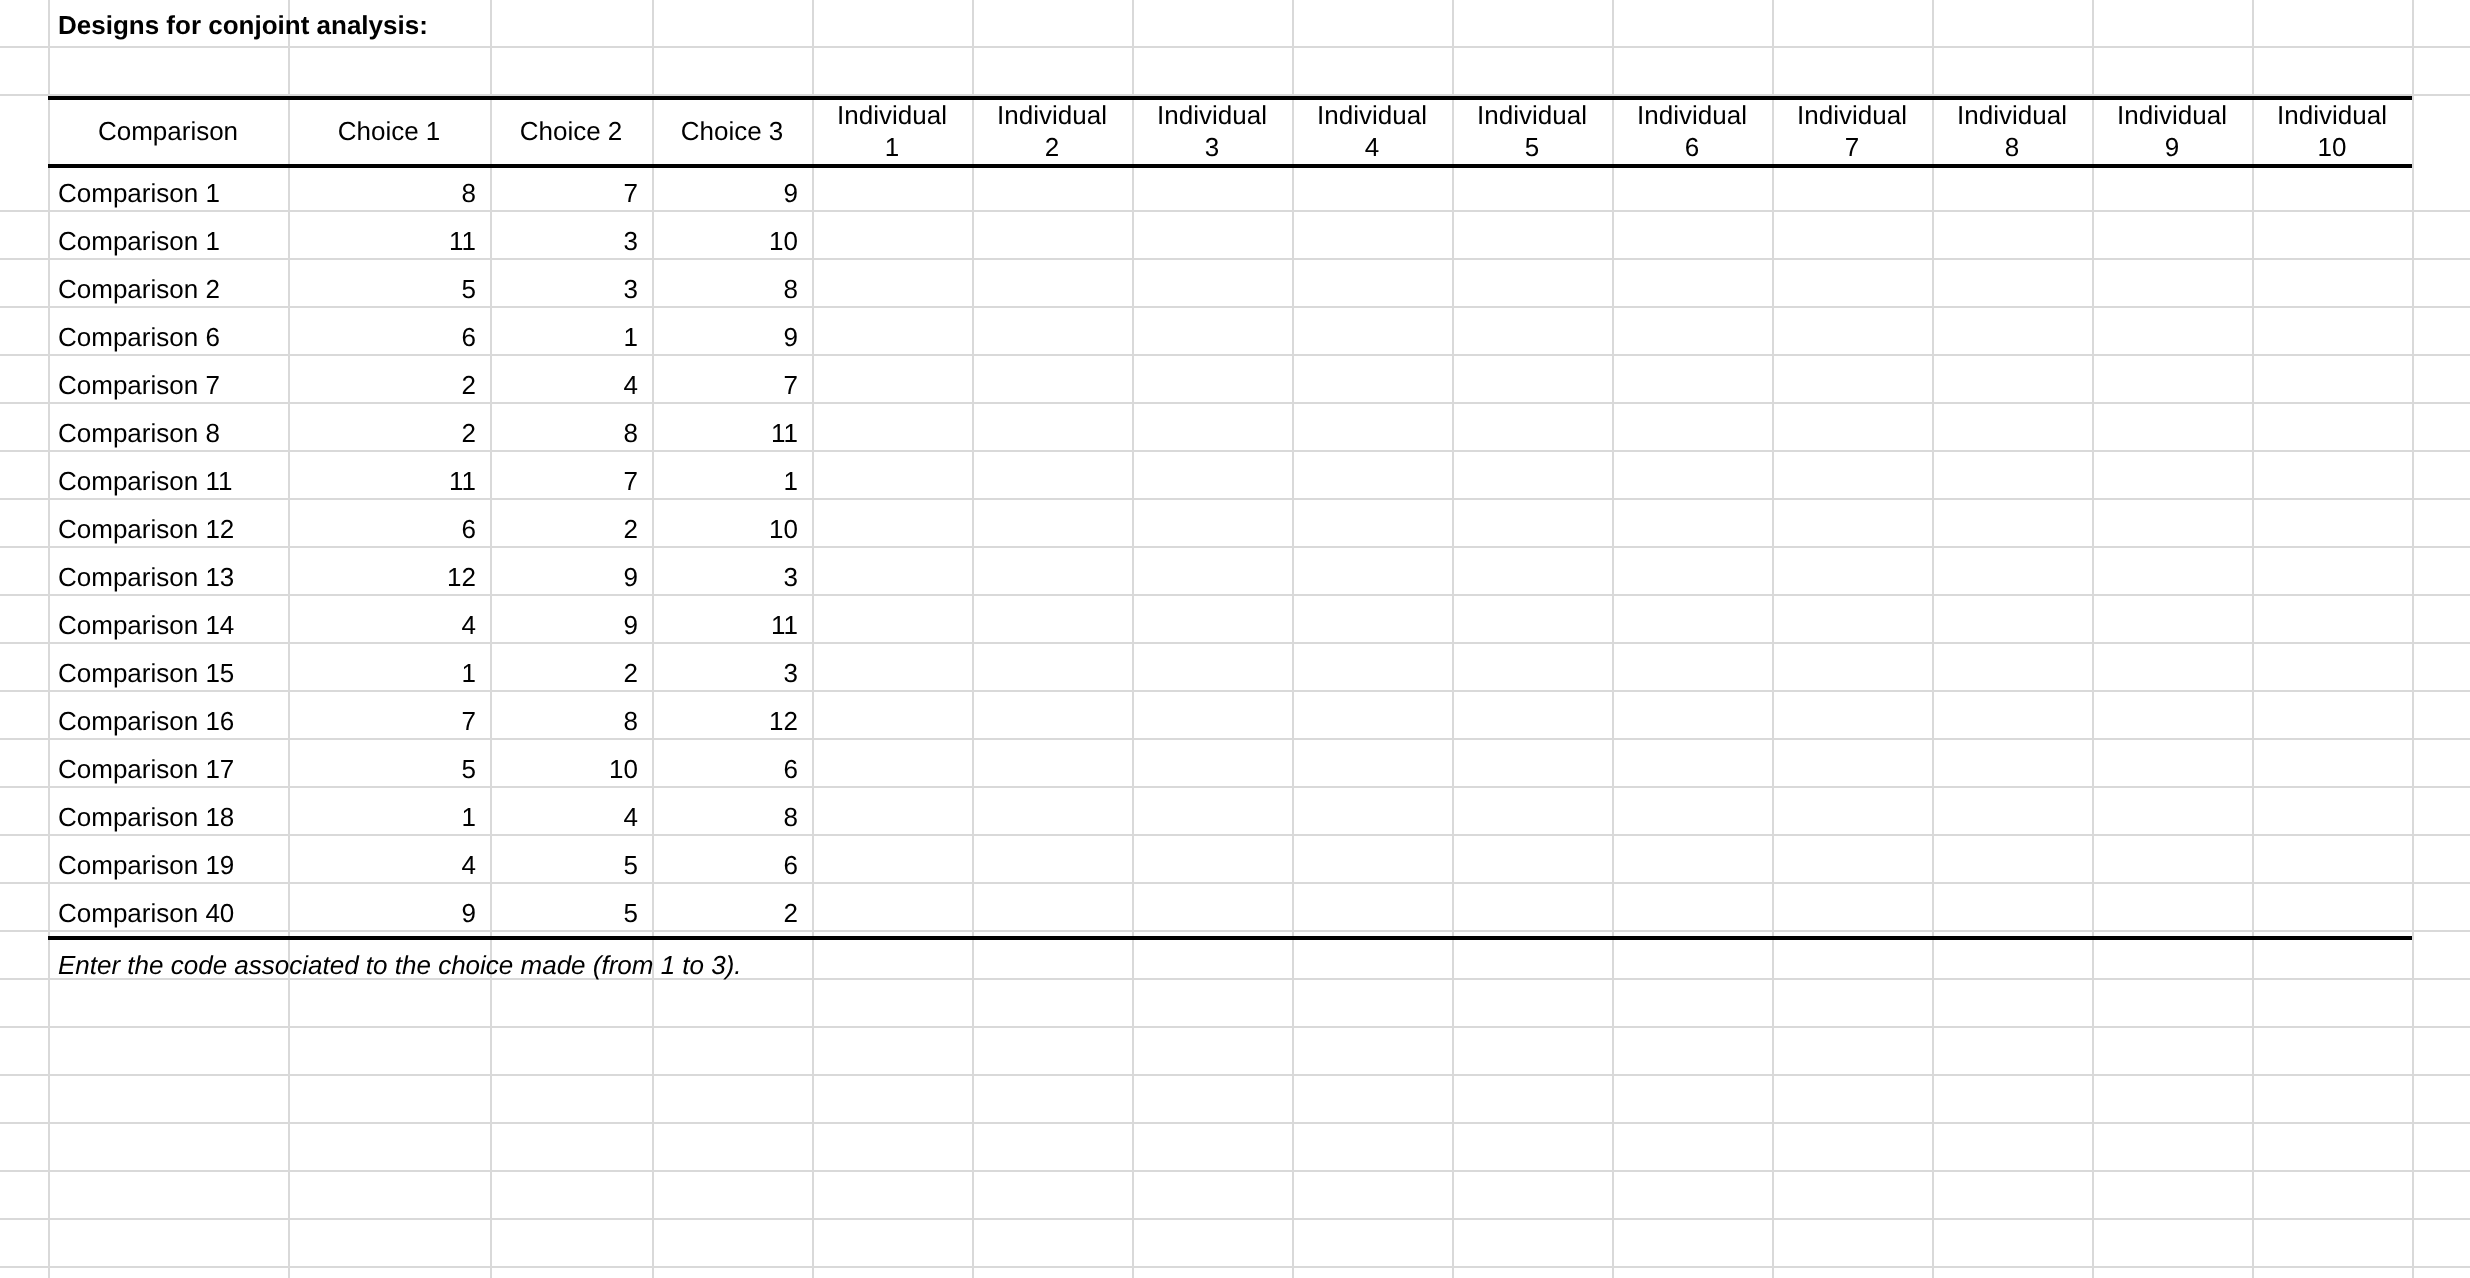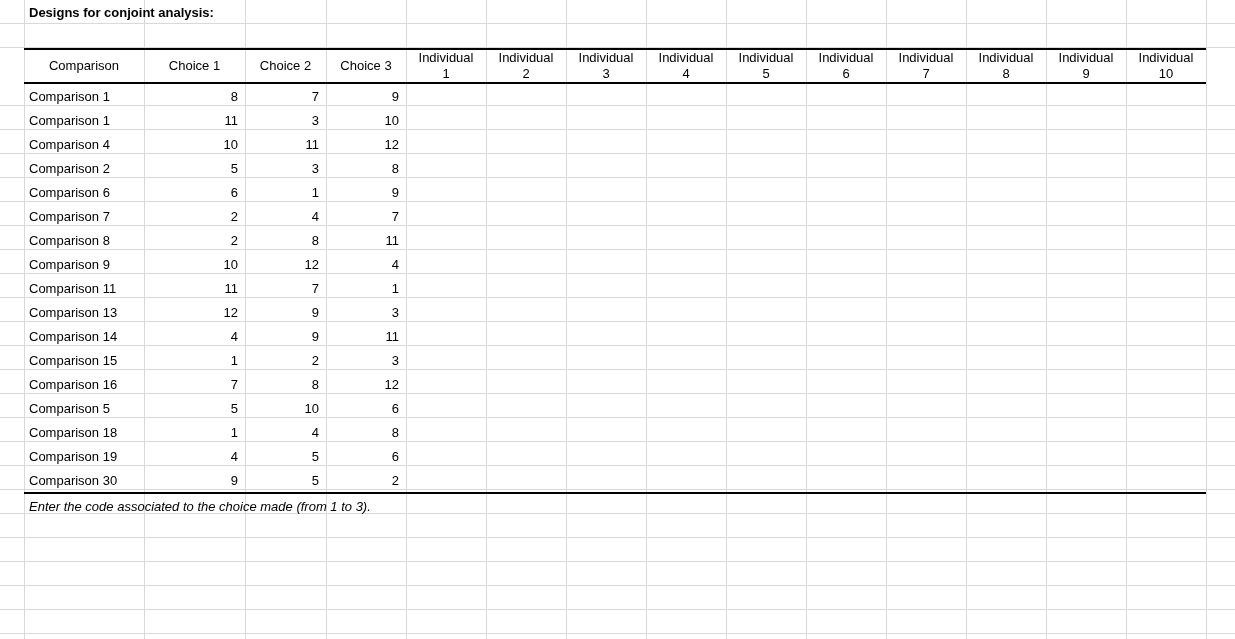--- a/index.html
+++ b/index.html
@@ -270,38 +270,20 @@
           <td class="indiv-cell"></td>
           <td class="indiv-cell"></td>
           <td class="indiv-cell"></td>
           <td class="indiv-cell"></td>
           <td class="indiv-cell"></td>
           <td class="indiv-cell"></td>
           <td></td>
         </tr>
         <tr>
           <td></td>
-          <td class="lbl">Comparison 4</td>
-          <td class="num">10</td>
-          <td class="num">11</td>
-          <td class="num">12</td>
-          <td class="indiv-cell"></td>
-          <td class="indiv-cell"></td>
-          <td class="indiv-cell"></td>
-          <td class="indiv-cell"></td>
-          <td class="indiv-cell"></td>
-          <td class="indiv-cell"></td>
-          <td class="indiv-cell"></td>
-          <td class="indiv-cell"></td>
-          <td class="indiv-cell"></td>
-          <td class="indiv-cell"></td>
-          <td></td>
-        </tr>
-        <tr>
-          <td></td>
           <td class="lbl">Comparison 2</td>
           <td class="num">5</td>
           <td class="num">3</td>
           <td class="num">8</td>
           <td class="indiv-cell"></td>
           <td class="indiv-cell"></td>
           <td class="indiv-cell"></td>
           <td class="indiv-cell"></td>
           <td class="indiv-cell"></td>
           <td class="indiv-cell"></td>
@@ -360,56 +342,56 @@
           <td class="indiv-cell"></td>
           <td class="indiv-cell"></td>
           <td class="indiv-cell"></td>
           <td class="indiv-cell"></td>
           <td class="indiv-cell"></td>
           <td class="indiv-cell"></td>
           <td></td>
         </tr>
         <tr>
           <td></td>
-          <td class="lbl">Comparison 9</td>
-          <td class="num">10</td>
-          <td class="num">12</td>
-          <td class="num">4</td>
-          <td class="indiv-cell"></td>
-          <td class="indiv-cell"></td>
-          <td class="indiv-cell"></td>
-          <td class="indiv-cell"></td>
-          <td class="indiv-cell"></td>
-          <td class="indiv-cell"></td>
-          <td class="indiv-cell"></td>
-          <td class="indiv-cell"></td>
-          <td class="indiv-cell"></td>
-          <td class="indiv-cell"></td>
-          <td></td>
-        </tr>
-        <tr>
-          <td></td>
           <td class="lbl">Comparison 11</td>
           <td class="num">11</td>
           <td class="num">7</td>
           <td class="num">1</td>
           <td class="indiv-cell"></td>
           <td class="indiv-cell"></td>
           <td class="indiv-cell"></td>
           <td class="indiv-cell"></td>
           <td class="indiv-cell"></td>
           <td class="indiv-cell"></td>
           <td class="indiv-cell"></td>
           <td class="indiv-cell"></td>
           <td class="indiv-cell"></td>
           <td class="indiv-cell"></td>
           <td></td>
         </tr>
         <tr>
           <td></td>
+          <td class="lbl">Comparison 12</td>
+          <td class="num">6</td>
+          <td class="num">2</td>
+          <td class="num">10</td>
+          <td class="indiv-cell"></td>
+          <td class="indiv-cell"></td>
+          <td class="indiv-cell"></td>
+          <td class="indiv-cell"></td>
+          <td class="indiv-cell"></td>
+          <td class="indiv-cell"></td>
+          <td class="indiv-cell"></td>
+          <td class="indiv-cell"></td>
+          <td class="indiv-cell"></td>
+          <td class="indiv-cell"></td>
+          <td></td>
+        </tr>
+        <tr>
+          <td></td>
           <td class="lbl">Comparison 13</td>
           <td class="num">12</td>
           <td class="num">9</td>
           <td class="num">3</td>
           <td class="indiv-cell"></td>
           <td class="indiv-cell"></td>
           <td class="indiv-cell"></td>
           <td class="indiv-cell"></td>
           <td class="indiv-cell"></td>
           <td class="indiv-cell"></td>
@@ -468,21 +450,21 @@
           <td class="indiv-cell"></td>
           <td class="indiv-cell"></td>
           <td class="indiv-cell"></td>
           <td class="indiv-cell"></td>
           <td class="indiv-cell"></td>
           <td class="indiv-cell"></td>
           <td></td>
         </tr>
         <tr>
           <td></td>
-          <td class="lbl">Comparison 5</td>
+          <td class="lbl">Comparison 17</td>
           <td class="num">5</td>
           <td class="num">10</td>
           <td class="num">6</td>
           <td class="indiv-cell"></td>
           <td class="indiv-cell"></td>
           <td class="indiv-cell"></td>
           <td class="indiv-cell"></td>
           <td class="indiv-cell"></td>
           <td class="indiv-cell"></td>
           <td class="indiv-cell"></td>
@@ -522,21 +504,21 @@
           <td class="indiv-cell"></td>
           <td class="indiv-cell"></td>
           <td class="indiv-cell"></td>
           <td class="indiv-cell"></td>
           <td class="indiv-cell"></td>
           <td class="indiv-cell"></td>
           <td></td>
         </tr>
         <tr class="rule-bottom">
           <td style="border-bottom: none;"></td>
-          <td class="lbl">Comparison 30</td>
+          <td class="lbl">Comparison 40</td>
           <td class="num">9</td>
           <td class="num">5</td>
           <td class="num">2</td>
           <td class="indiv-cell"></td>
           <td class="indiv-cell"></td>
           <td class="indiv-cell"></td>
           <td class="indiv-cell"></td>
           <td class="indiv-cell"></td>
           <td class="indiv-cell"></td>
           <td class="indiv-cell"></td>

